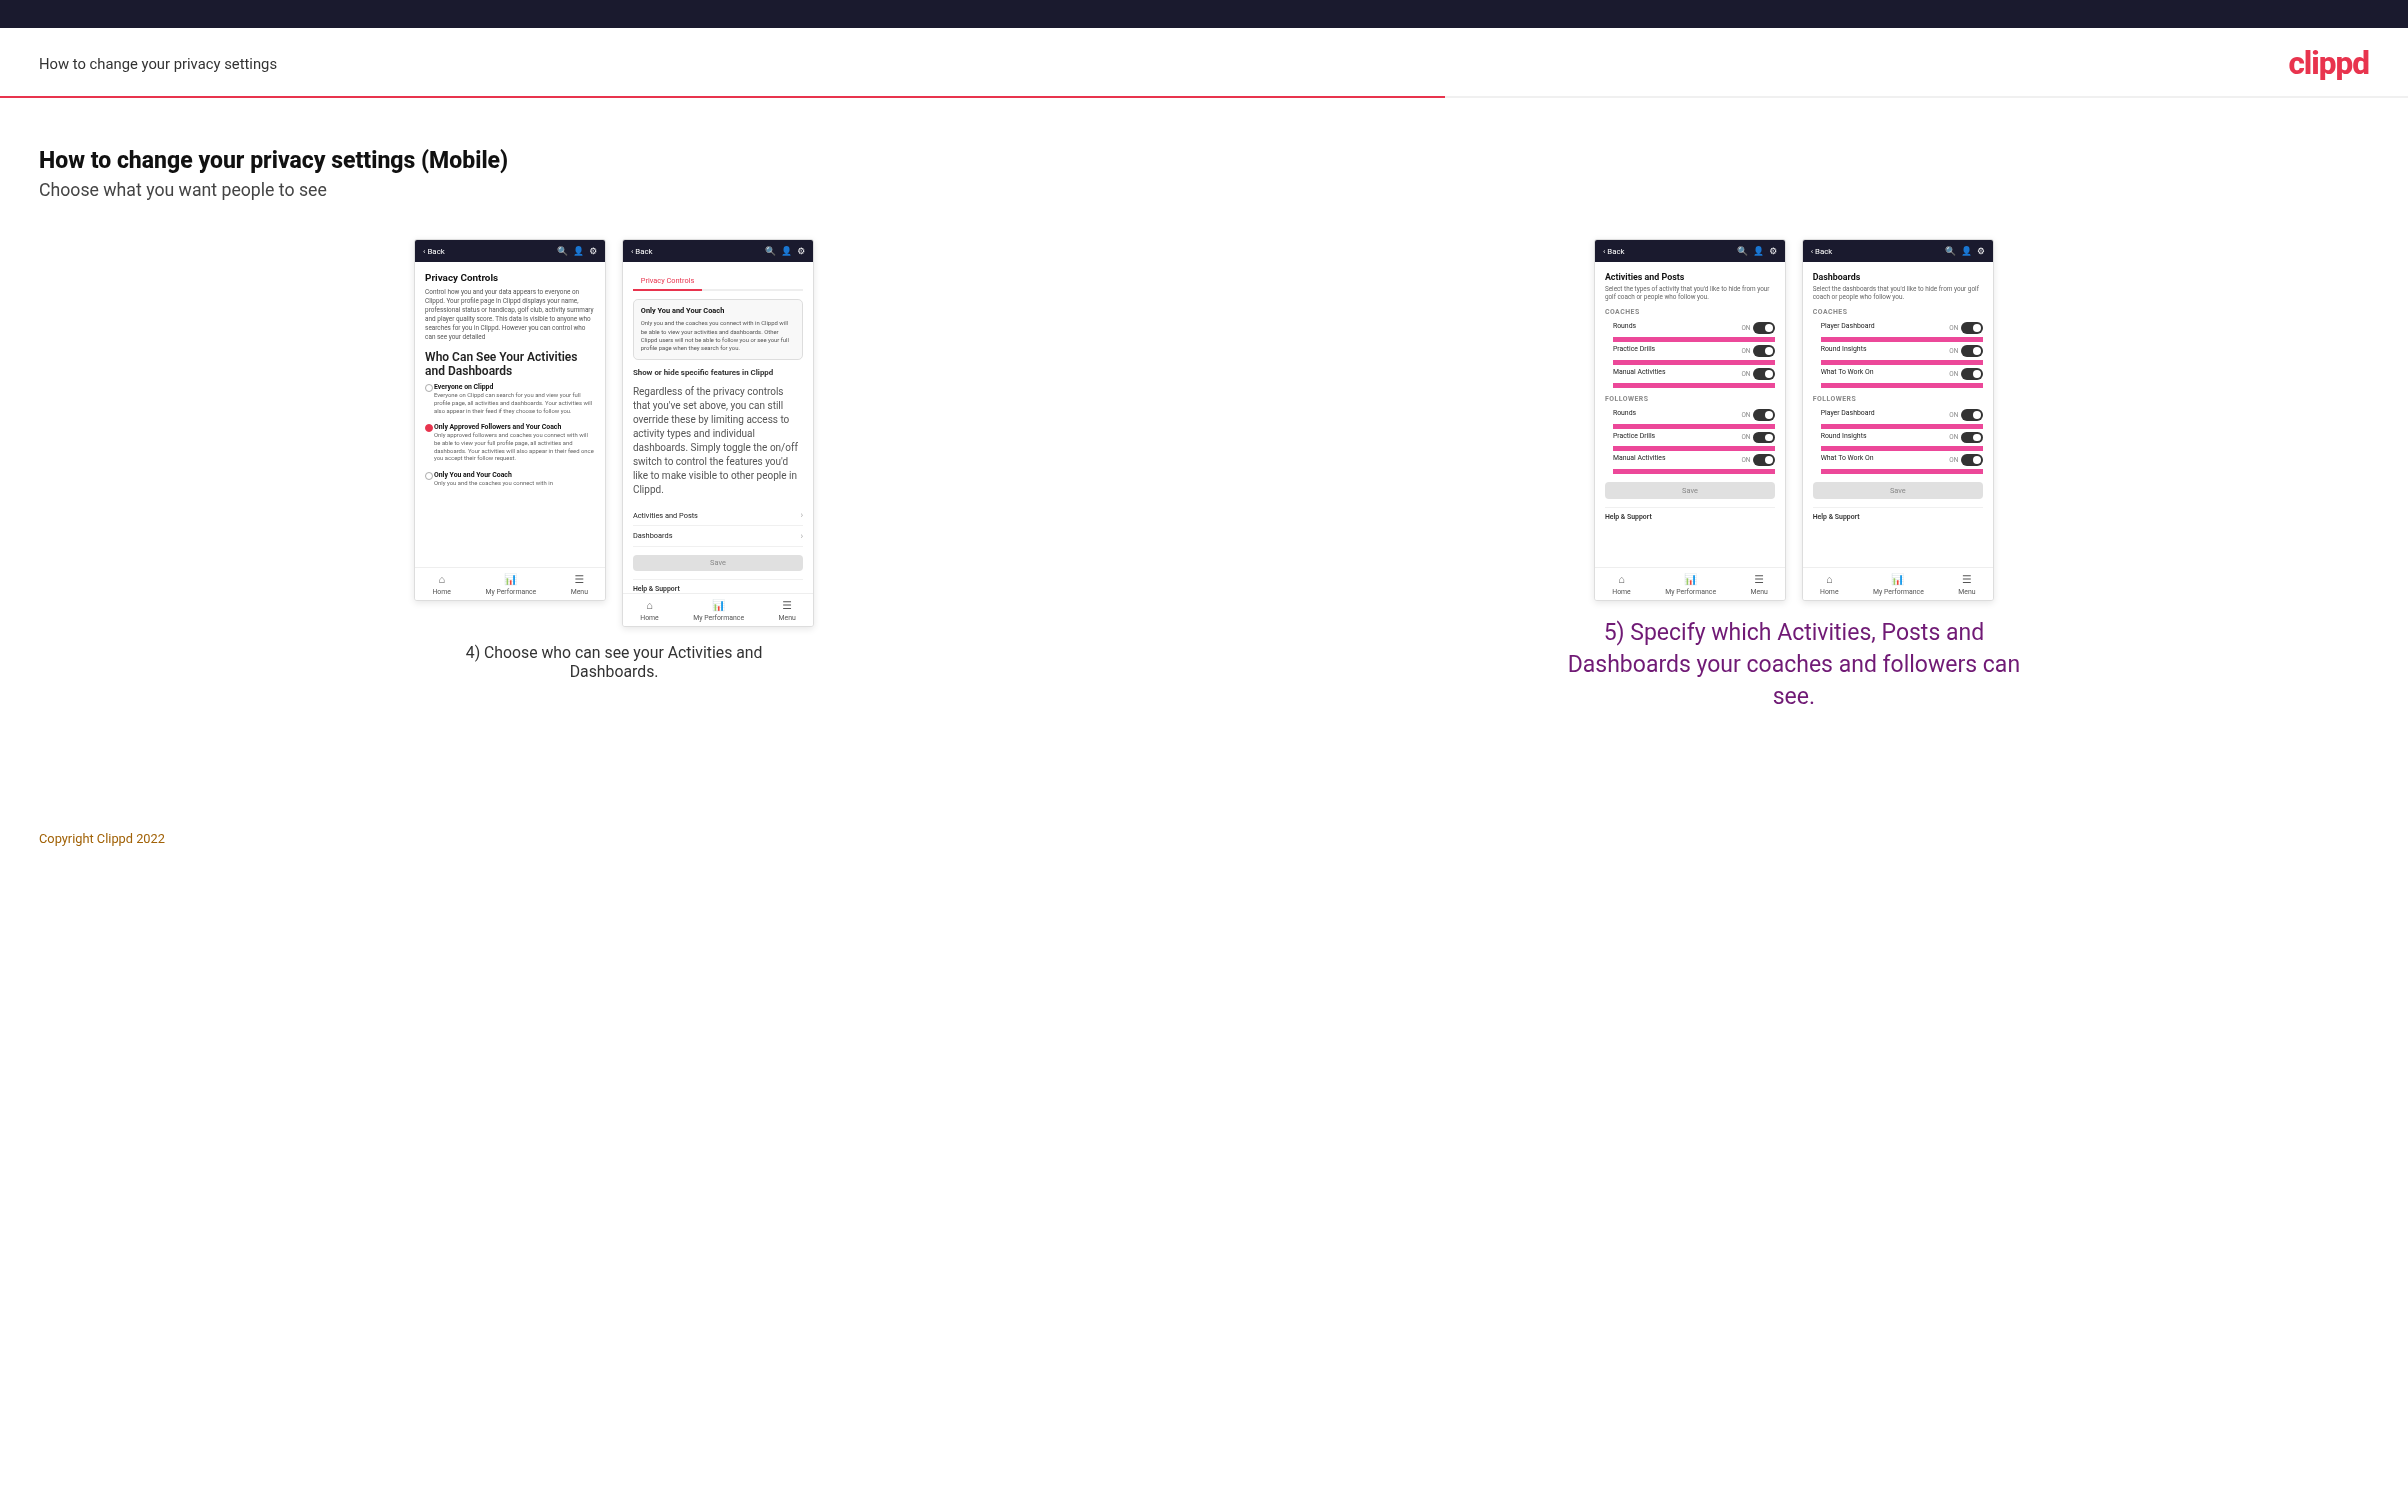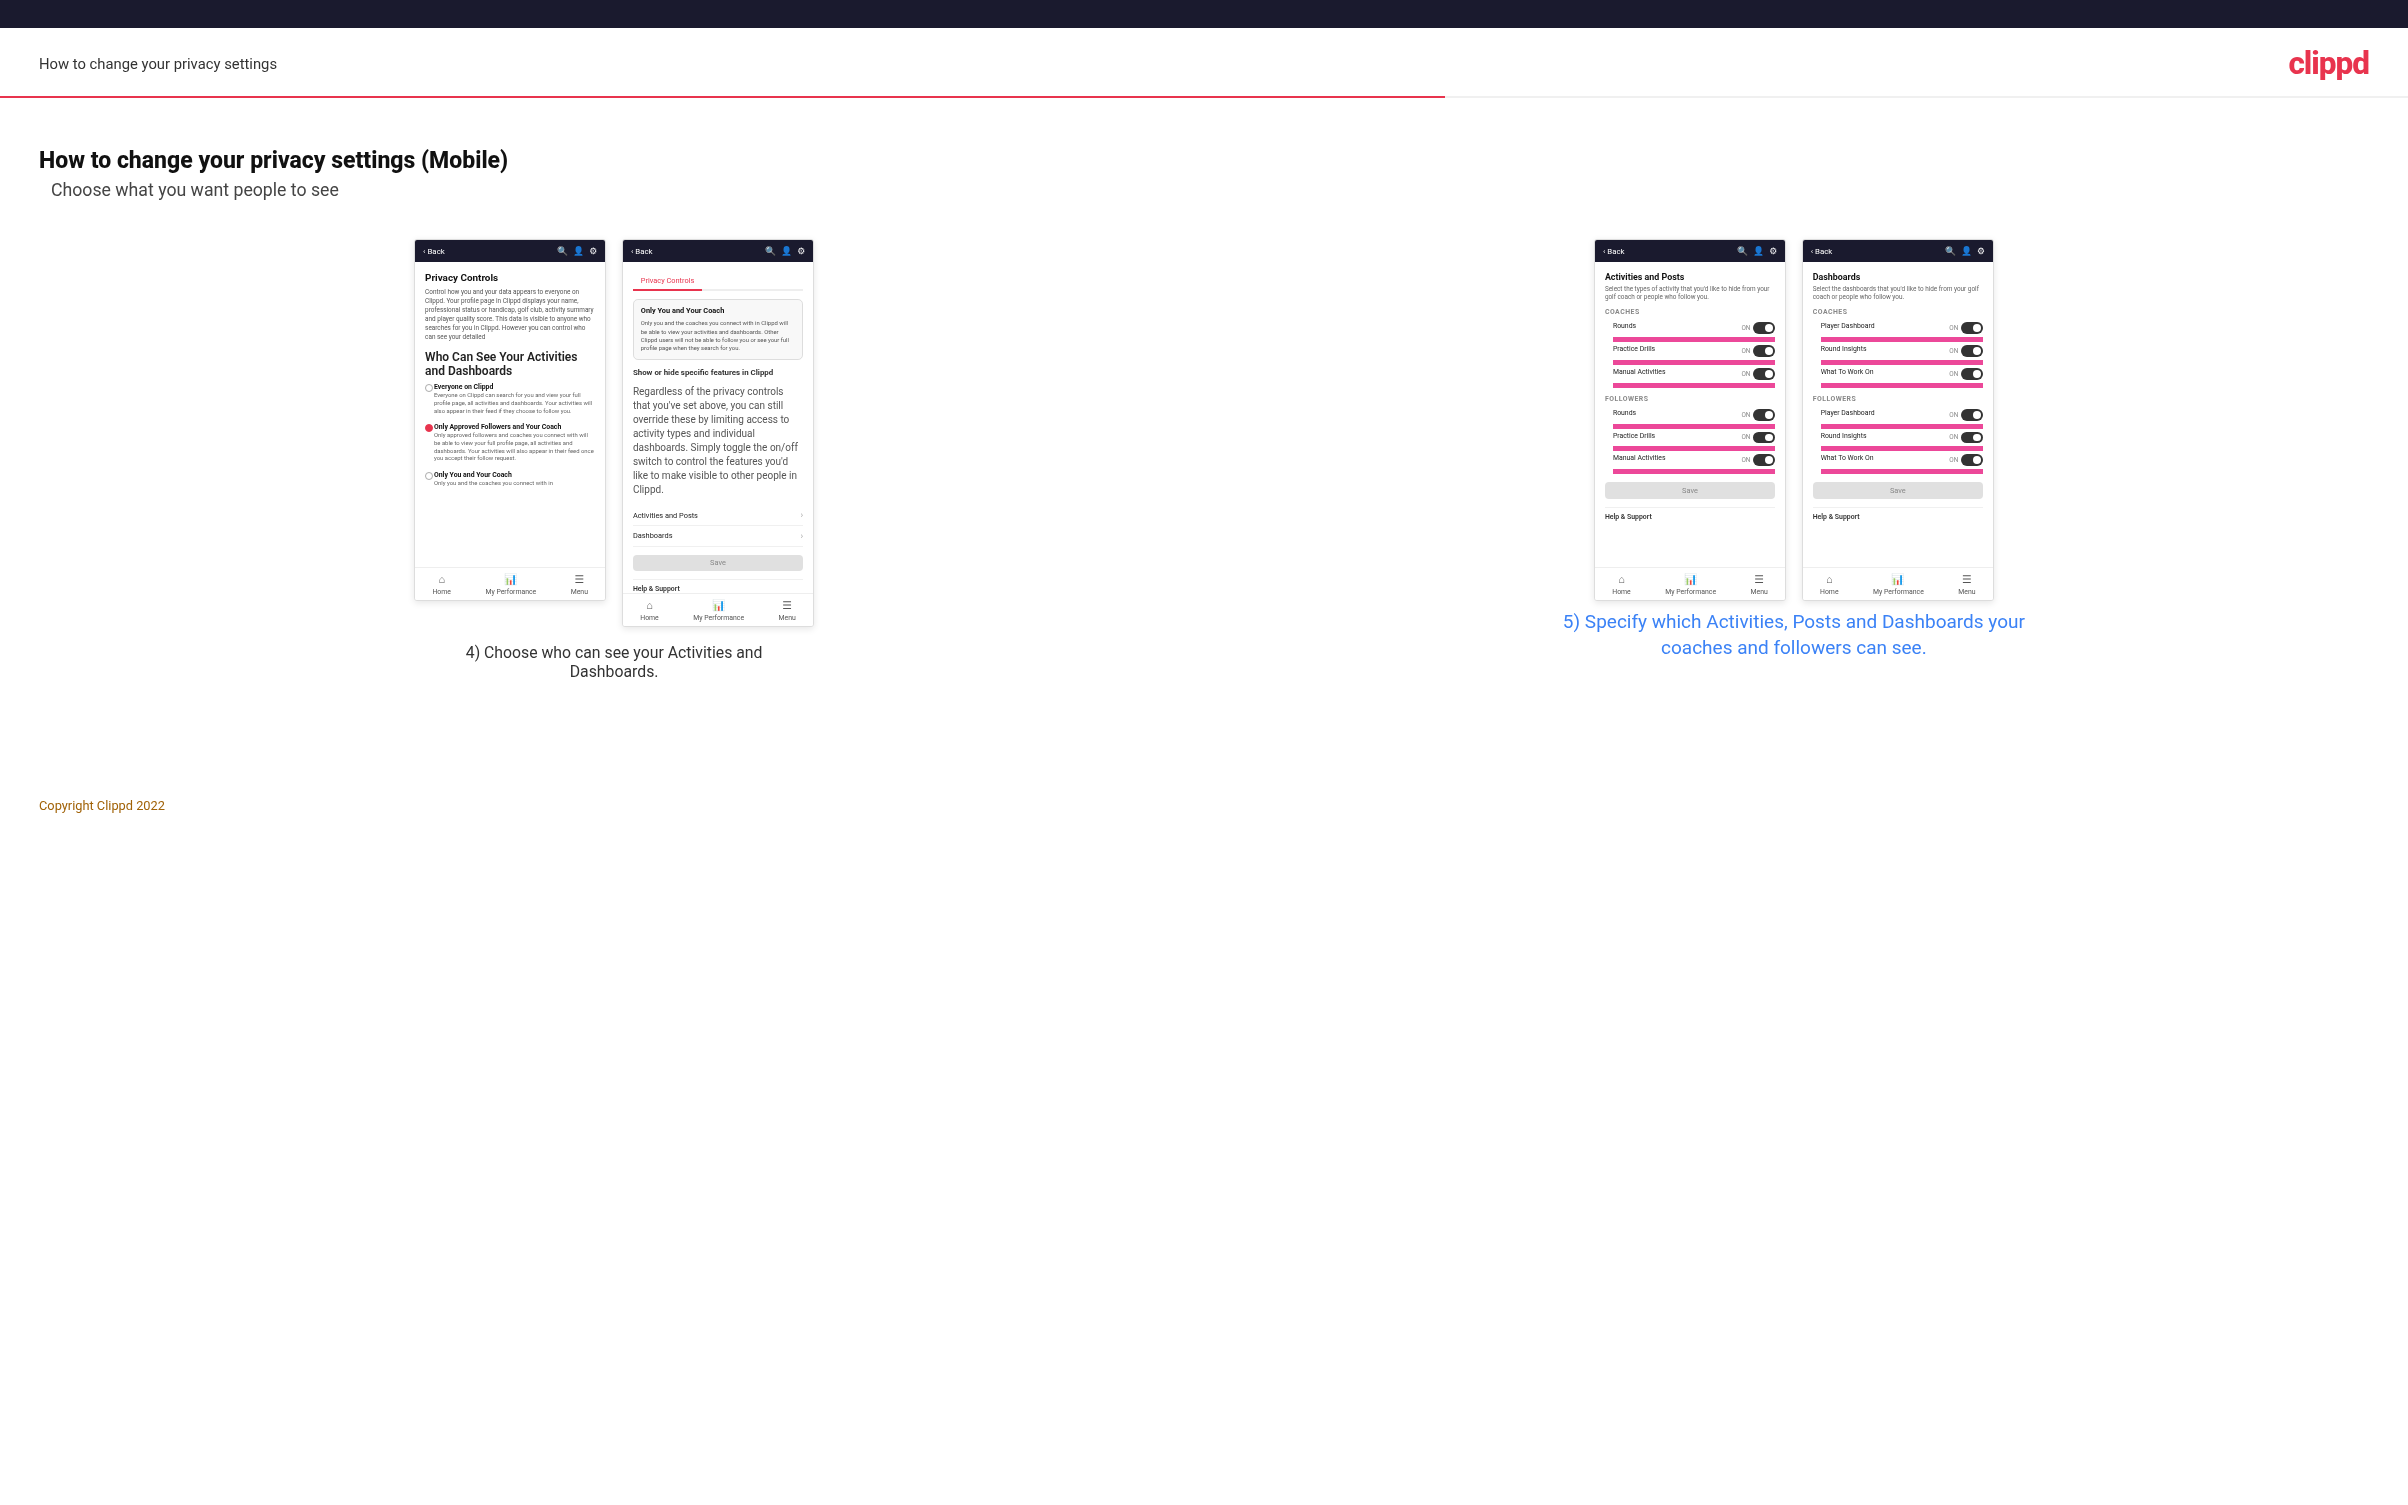--- a/index.html
+++ b/index.html
@@ -50,21 +50,20 @@
     .page-heading {
       font-size: 23px;
       font-weight: 800;
       color: #111;
       margin-bottom: 5.9px;
     }
     .page-subheading {
       font-size: 17.7px;
       color: #444;
       margin-bottom: 39px;
-      margin-left: 12px;
     }
 
     
     .screenshots-row {
       display: flex;
       gap: 29.6px;
       align-items: flex-start;
       margin-bottom: 19.7px;
     }
     .screenshot-group {
@@ -300,25 +299,24 @@
 
     
     .caption {
       margin-top: 15.8px;
       font-size: 15.8px;
       color: #333;
       text-align: center;
       max-width: 345px;
     }
     .caption-large {
-      font-size: 19px;
-      color: #3b82f6;
+      font-size: 23px;
+      color: #701a75;
       max-width: 493px;
       line-height: 1.4;
-      margin-top: 8px;
     }
 
     
     .page-footer {
       padding: 19.7px 39px;
       font-size: 12.8px;
       color: #a16207;
       border-top: none;
       margin-top: 39px;
     }

